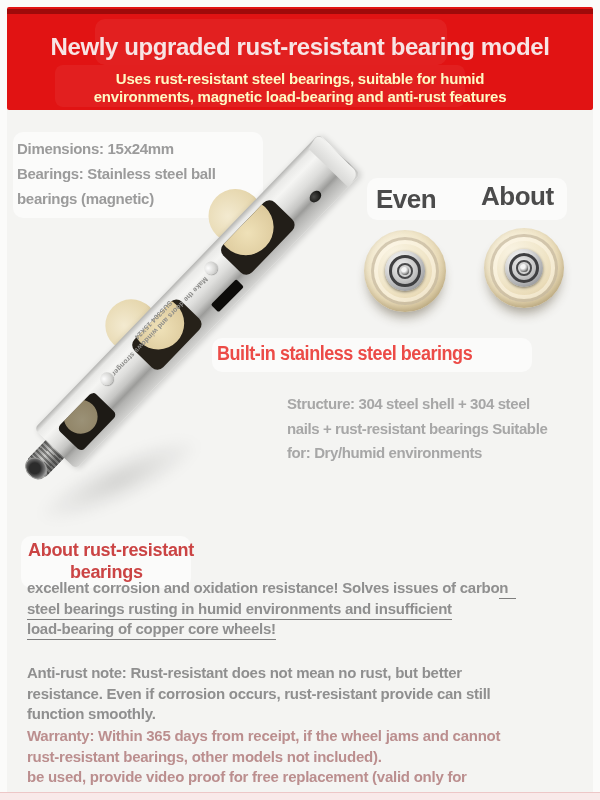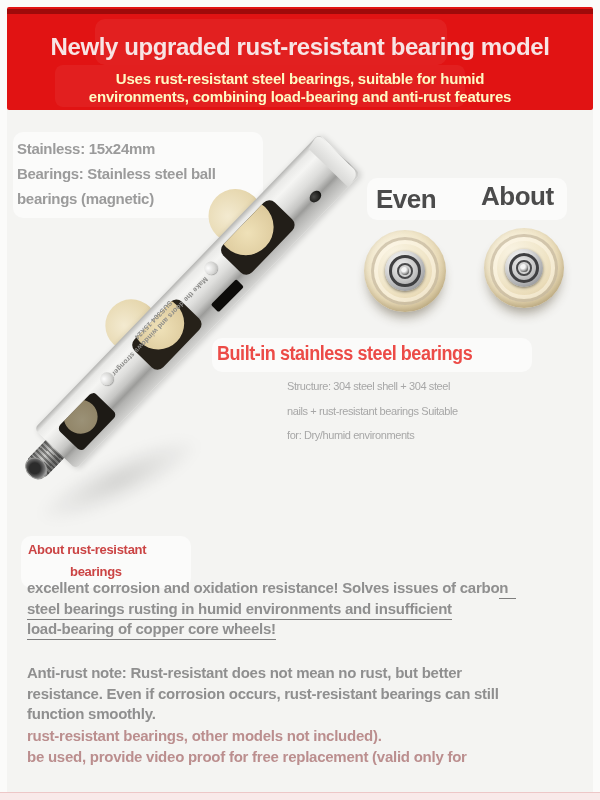--- a/index.html
+++ b/index.html
@@ -70,23 +70,23 @@
     background:radial-gradient(circle at 35% 35%, #fdfdfd, #d8d8d6 55%, #a6a6a4); box-shadow:0 1px 1px rgba(0,0,0,.3); }
   .rivet1 { left:232px; top:9px; } .rivet2 { left:80px; top:11px; }
   .slot { position:absolute; left:212px; top:41px; width:36px; height:11px; background:#0d0c0a; border-radius:2px; z-index:3; transform:rotate(1deg); }
   .hole { position:absolute; left:356px; top:36px; width:13px; height:10px; border-radius:50%; z-index:3;
     background:radial-gradient(circle at 40% 40%, #4a4a48, #161614 70%); }
   .engrave { position:absolute; left:86px; top:6px; width:150px; z-index:3; transform:rotate(180deg);
     font-size:7px; font-weight:700; color:#8b8b89; text-align:center; line-height:8.5px; letter-spacing:.2px; white-space:nowrap; }
 
   
   .builtin { position:absolute; left:210px; top:232px; font-size:20px; font-weight:700; color:#ec4b47; letter-spacing:-0.5px; white-space:nowrap; transform:scaleX(.9); transform-origin:left center; }
-  .structure { position:absolute; left:280px; top:264px; font-size:11px; font-weight:400; letter-spacing:-0.4px; color:#a7a7a7; line-height:24.5px; white-space:nowrap; }
-
-  .about { position:absolute; left:21px; top:429px; font-size:13px; font-weight:700; letter-spacing:-0.3px; color:#cb4444; line-height:22px; white-space:nowrap; }
+  .structure { position:absolute; left:280px; top:282px; font-size:15px; font-weight:700; letter-spacing:-0.4px; color:#a7a7a7; line-height:24.5px; white-space:nowrap; }
+
+  .about { position:absolute; left:21px; top:429px; font-size:18px; font-weight:700; letter-spacing:-0.3px; color:#cb4444; line-height:22px; white-space:nowrap; }
   .about-l2 { padding-left:42px; }
 
   .para { position:absolute; left:20px; font-size:15px; font-weight:700; letter-spacing:-0.25px; line-height:20.6px; white-space:nowrap; color:#8f8f8f; }
   .para-upgraded { top:468px; }
   .para-antirust { top:553px; }
   .para-warranty { top:616px; color:#bb8e8e; }
   .u { border-bottom:1.8px solid #7e7e7e; padding-bottom:2px; }
 
   .bottom-strip { position:absolute; left:0; top:792px; width:600px; height:8px; background:#f9e9e9; border-top:1.5px solid #edc7c7; }
 </style>
@@ -95,33 +95,33 @@
 
 <div class="page">
 
   <div class="banner">
     <div class="banner-darkedge"></div>
     <div class="banner-hl1"></div>
     <div class="banner-hl2"></div>
     <div class="banner-title">Newly upgraded rust-resistant bearing model</div>
     <div class="banner-sub">
       <div>Uses rust-resistant steel bearings, suitable for humid</div>
-      <div>environments, combining load-bearing and anti-rust features</div>
+      <div>environments, magnetic load-bearing and anti-rust features</div>
     </div>
   </div>
 
   <div class="content">
 
     <div class="patch" style="left:6px; top:22px; width:250px; height:86px;"></div>
     <div class="patch" style="left:360px; top:68px; width:200px; height:42px;"></div>
     <div class="patch" style="left:205px; top:228px; width:320px; height:34px;"></div>
     <div class="patch" style="left:14px; top:426px; width:170px; height:52px;"></div>
 
     <div class="specs">
-      <div>Stainless: 15x24mm</div>
+      <div>Dimensions: 15x24mm</div>
       <div>Bearings: Stainless steel ball</div>
       <div>bearings (magnetic)</div>
     </div>
 
     <div class="rail-shadow"></div>
 
     <div class="rail">
       <div class="peek peek1"></div>
       <div class="peek peek2"></div>
       <div class="screw">
@@ -182,25 +182,26 @@
     </div>
 
     <div class="para para-upgraded">
       <div><span>excellent corrosion and oxidation resistance! Solves issues of carbo</span><span class="u">n&nbsp;&nbsp;</span></div>
       <div><span class="u">steel bearings rusting in humid environments and insufficient</span></div>
       <div><span class="u">load-bearing of copper core wheels!</span></div>
     </div>
 
     <div class="para para-antirust">
       <div>Anti-rust note: Rust-resistant does not mean no rust, but better</div>
-      <div>resistance. Even if corrosion occurs, rust-resistant bearings can still</div>
+      <div>resistance. Even if corrosion occurs, rust-resistant provide can still</div>
       <div>function smoothly.</div>
     </div>
 
     <div class="para para-warranty">
+      <div>Warranty: Within 365 days from receipt, if the wheel jams and cannot</div>
       <div>rust-resistant bearings, other models not included).</div>
       <div>be used, provide video proof for free replacement (valid only for</div>
     </div>
 
   </div>
 
   <div class="bottom-strip"></div>
 
 </div>
 

